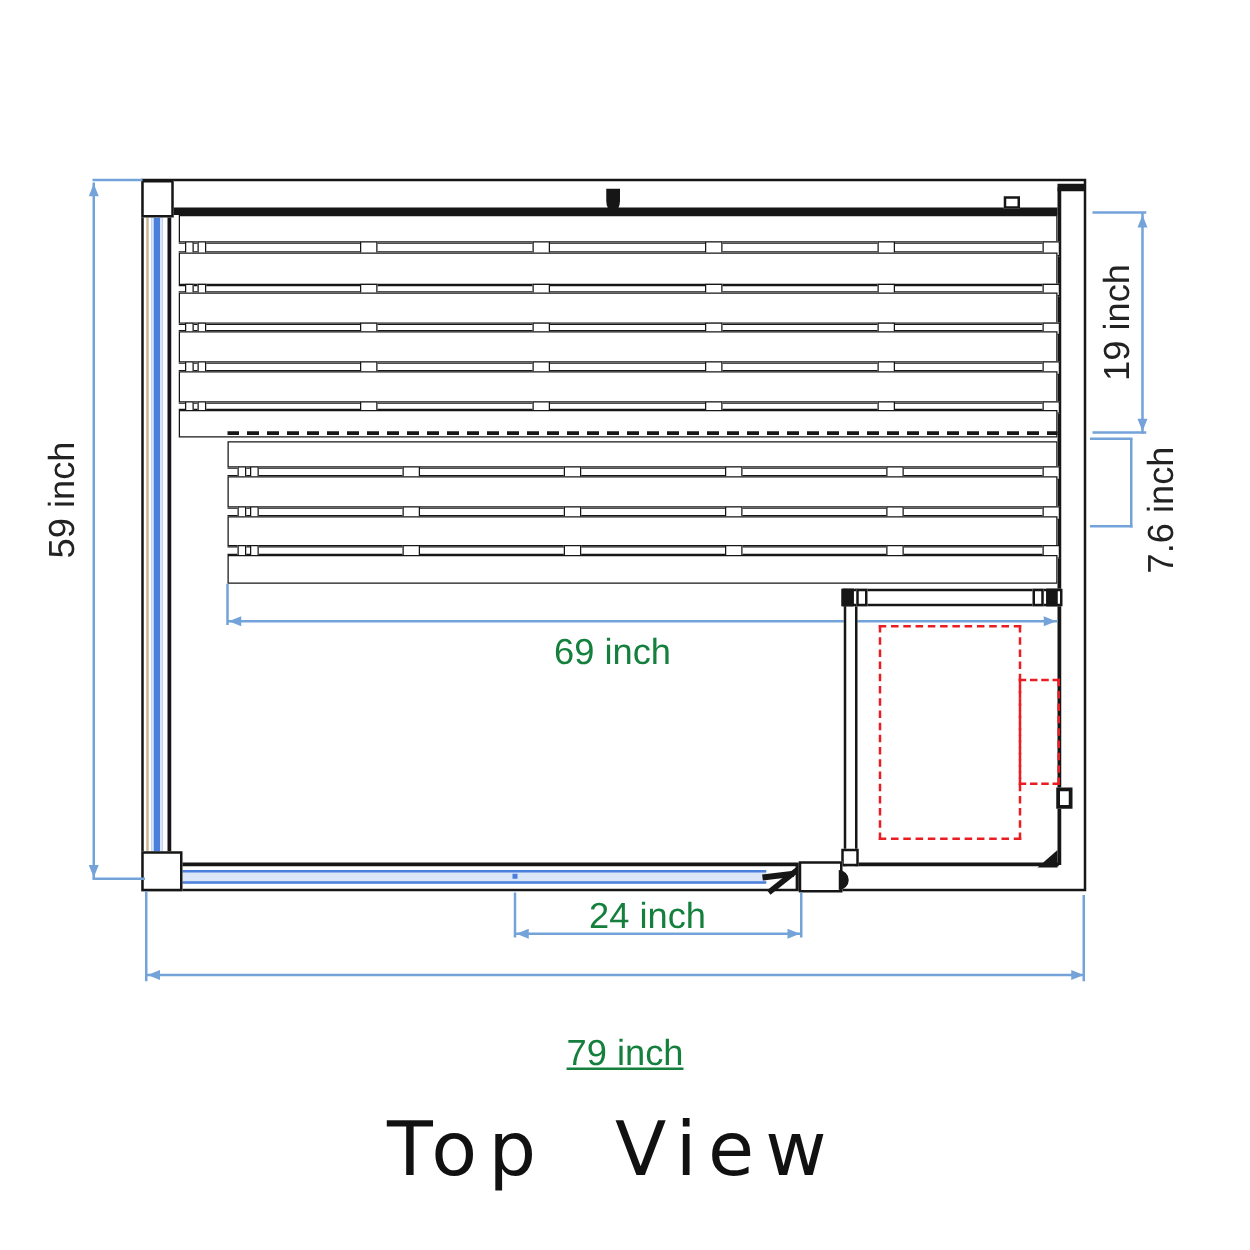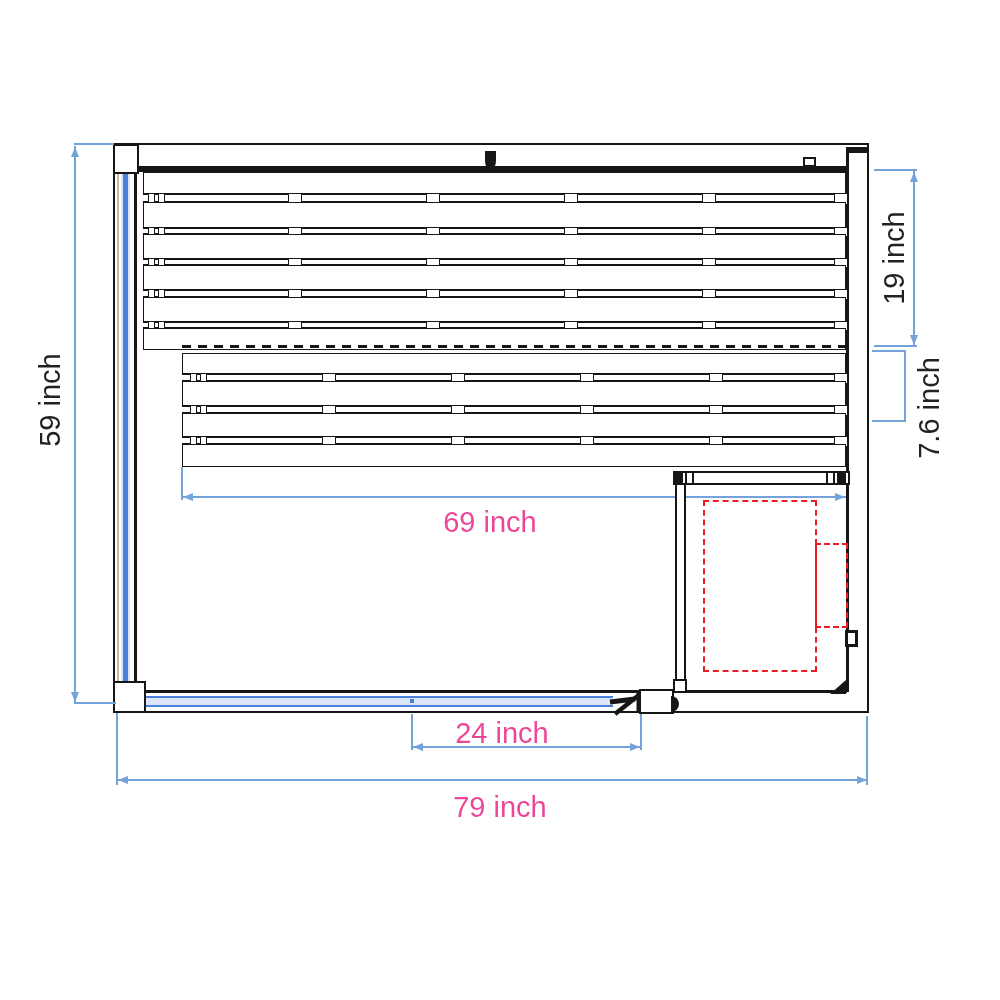--- a/index.html
+++ b/index.html
@@ -50,21 +50,21 @@
              border-right:2.5px solid var(--wall,#161616);background:#fff;}
   .partition-foot{left:673px;top:679px;width:14px;height:14px;border:2.5px solid var(--wall,#161616);background:#fff;}
   .stove-box{left:703px;top:500px;width:114px;height:172px;border:2.5px dashed var(--red,#ea1d23);}
   .stove-ctrl{left:815px;top:543px;width:33px;height:85px;border:2.5px dashed var(--red,#ea1d23);}
   .wall-bracket{left:845px;top:630px;width:13px;height:17px;border:3px solid var(--wall,#161616);background:#fff;}
   .stove-label{left:672px;top:564px;width:200px;height:46px;line-height:46px;text-align:center;
                color:var(--red,#ea1d23);font-size:44px;font-weight:500;letter-spacing:2px;}
 
   
   .dline{background:var(--dim,#73a3d9);}
-  .hlabel{width:180px;height:34px;line-height:34px;text-align:center;font-size:29px;color:#ec4899;}
+  .hlabel{width:180px;height:34px;line-height:34px;text-align:center;font-size:29px;color:#15803d;}
   .vlabel{width:150px;height:34px;line-height:34px;text-align:center;font-size:29px;color:#222;transform:rotate(-90deg);}
   .ar{width:0;height:0;}
   .ar-up{border-left:4.5px solid transparent;border-right:4.5px solid transparent;border-bottom:10px solid var(--dim,#73a3d9);}
   .ar-dn{border-left:4.5px solid transparent;border-right:4.5px solid transparent;border-top:10px solid var(--dim,#73a3d9);}
   .ar-lf{border-top:4.5px solid transparent;border-bottom:4.5px solid transparent;border-right:10px solid var(--dim,#73a3d9);}
   .ar-rt{border-top:4.5px solid transparent;border-bottom:4.5px solid transparent;border-left:10px solid var(--dim,#73a3d9);}
 
   
   .title{left:270px;top:880px;width:440px;height:80px;line-height:80px;text-align:center;
          font-family:"DejaVu Sans", sans-serif;font-size:60px;letter-spacing:9px;word-spacing:26px;color:#111;}
@@ -222,23 +222,24 @@
   <div class="dline" style="left:904px;top:351px;width:2px;height:71px;"></div>
   <div class="dline" style="left:872px;top:350px;width:34px;height:2px;"></div>
   <div class="dline" style="left:872px;top:420px;width:34px;height:2px;"></div>
   <div class="vlabel" style="left:854px;top:391px;">7.6 inch</div>
 
   <div class="dline" style="left:412px;top:746px;width:229px;height:2px;"></div>
   <div class="dline" style="left:411px;top:714px;width:2px;height:36px;"></div>
   <div class="dline" style="left:640px;top:714px;width:2px;height:36px;"></div>
   <div class="ar ar-lf" style="left:413px;top:742.5px;"></div>
   <div class="ar ar-rt" style="left:630px;top:742.5px;"></div>
-  <div class="hlabel" style="left:412px;top:716px;">24 inch</div>
+  <div class="hlabel" style="left:428px;top:716px;">24 inch</div>
 
   <div class="dline" style="left:117px;top:779px;width:751px;height:2px;"></div>
   <div class="dline" style="left:116px;top:713px;width:2px;height:72px;"></div>
   <div class="dline" style="left:866px;top:716px;width:2px;height:69px;"></div>
   <div class="ar ar-lf" style="left:118px;top:775.5px;"></div>
   <div class="ar ar-rt" style="left:857px;top:775.5px;"></div>
-  <div class="hlabel" style="left:410px;top:790px;">79 inch</div>
-
+  <div class="hlabel" style="left:410px;top:826px;text-decoration:underline;">79 inch</div>
+
+  <div class="title">Top View</div>
 
 </div>
 
 </body></html>

